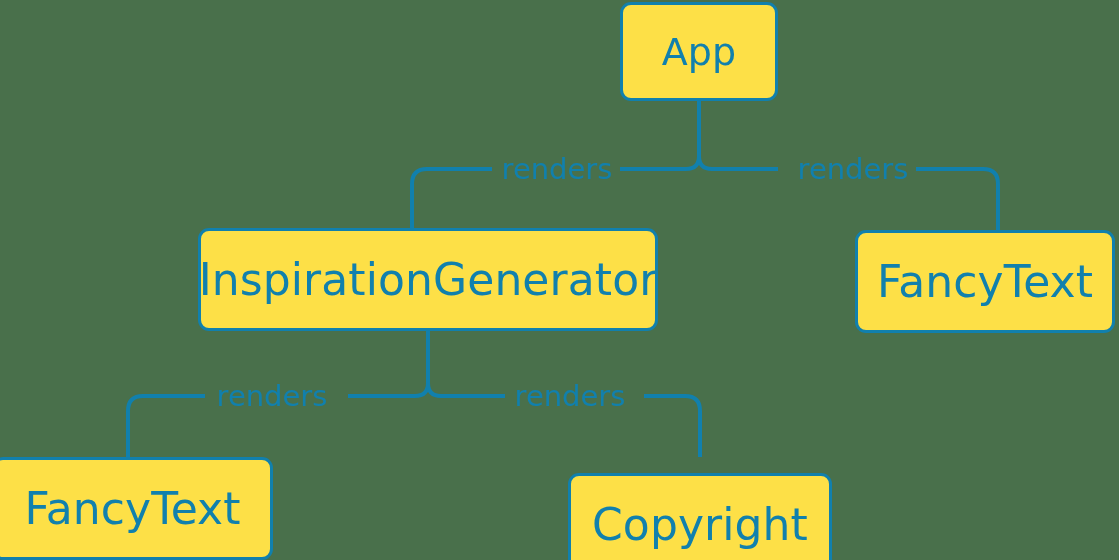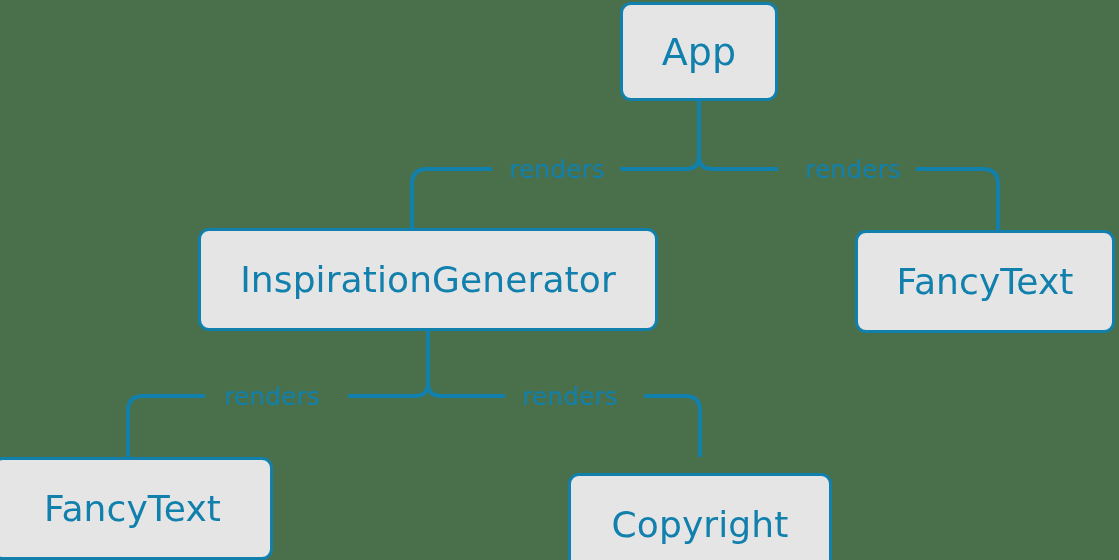--- a/index.html
+++ b/index.html
@@ -22,40 +22,40 @@
   #connector-layer {
     position: absolute;
     left: 0;
     top: 0;
     width: 1119px;
     height: 560px;
   }
   .node-box {
     position: absolute;
     box-sizing: border-box;
-    background: #e5e5e5;
+    background: #fde047;
     border: 3px solid #1180ad;
     border-radius: 11px;
     display: flex;
     align-items: center;
     justify-content: center;
     z-index: 3;
   }
   .node-label {
     color: #1180ad;
-    font-size: 36px;
+    font-size: 44px;
     font-weight: 400;
     letter-spacing: 0.1px;
     white-space: nowrap;
     line-height: 1;
   }
   .edge-label {
     position: absolute;
     color: #1180ad;
-    font-size: 25px;
+    font-size: 29px;
     font-weight: 500;
     line-height: 1;
     white-space: nowrap;
     z-index: 4;
     transform: translate(-50%, -50%);
   }
   
   #node-app        { left: 620px; top: 2px;   width: 158px; height: 99px; }
   #node-app .node-label { font-size: 38px; }
   #node-inspiration{ left: 198px; top: 228px; width: 460px; height: 103px; }

